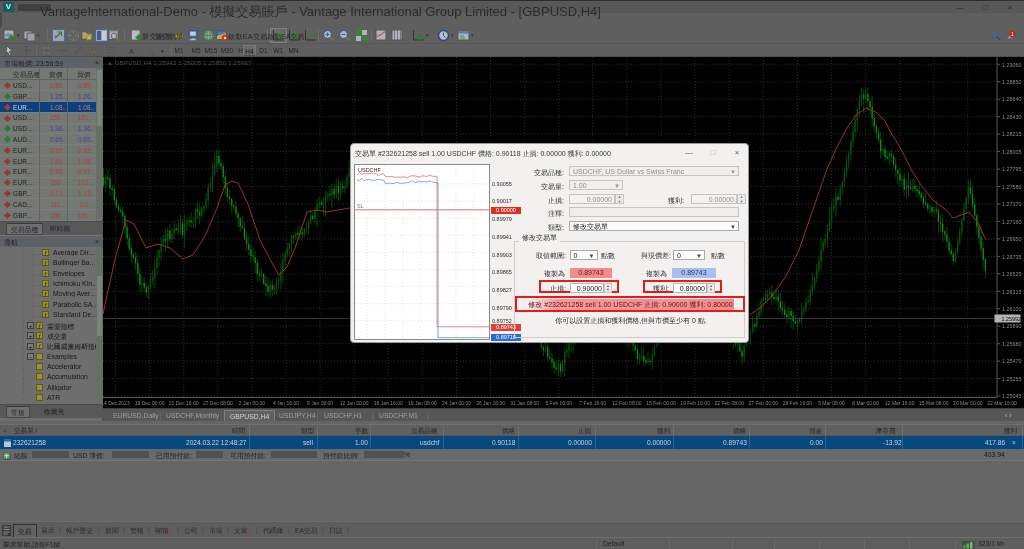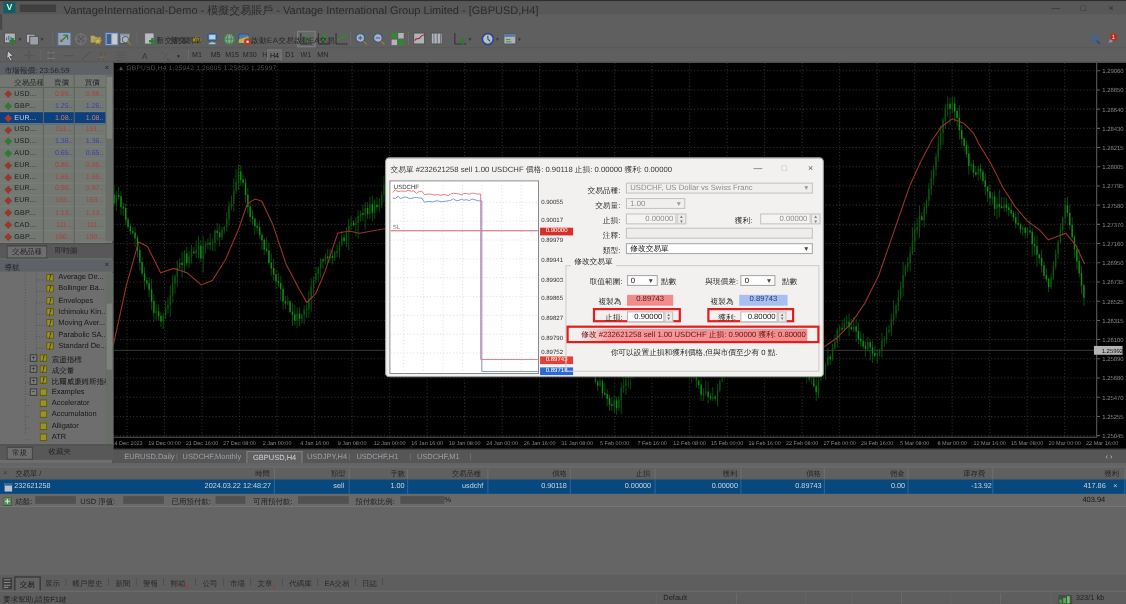--- a/index.html
+++ b/index.html
@@ -1,20 +1,20 @@
 <!DOCTYPE html>
 <html><head><meta charset="utf-8">
 <style>
 *{margin:0;padding:0;box-sizing:border-box}
 html,body{width:1024px;height:549px;overflow:hidden;background:#000;font-family:"Liberation Sans",sans-serif}
 .abs{position:absolute}
 #stage{position:relative;width:1024px;height:549px;background:#5f5f5f}
 
 #title{left:0;top:0;width:1024px;height:13px;background:#585858;border-top:1px solid #2e2e2e}
-#title .txt{left:58px;top:2px;font-size:10px;color:#2b2b2b;white-space:nowrap}
+#title .txt{left:40px;top:2px;font-size:13px;color:#2b2b2b;white-space:nowrap}
 #title .redact{left:18px;top:3px;width:33px;height:7px;background:#3f3f3f}
 #title .ico{left:3px;top:1px;width:11px;height:10px;background:#135e66;color:#cfd;font-size:8px;line-height:10px;text-align:center;font-weight:bold}
 .wbtn{top:3px;font-size:8px;color:#2b2b2b;width:14px;text-align:center;line-height:8px}
 #menu{left:0;top:13px;width:1024px;height:14px;background:#565656;color:#1c1c20;font-size:7.5px}
 #menu span{position:absolute;top:3px;white-space:nowrap}
 #menu .mico{left:4px;top:2.5px;width:9px;height:9px;background:#3c5a80;border:1px solid #2c3a50}
 .mdib{top:3px;width:11px;height:9px;color:#262a3e;font-size:6.5px;text-align:center;line-height:8px}
 #tb1{left:0;top:27px;width:1024px;height:17px;background:#5f5f5f;border-bottom:1px solid #575757}
 #tb2{left:0;top:44px;width:1024px;height:13px;background:#5f5f5f;border-bottom:1px solid #4e4e4e}
 .tsep{position:absolute;top:2px;width:1px;height:12px;background:#4e4e4e;border-right:1px solid #6e6e6e}

